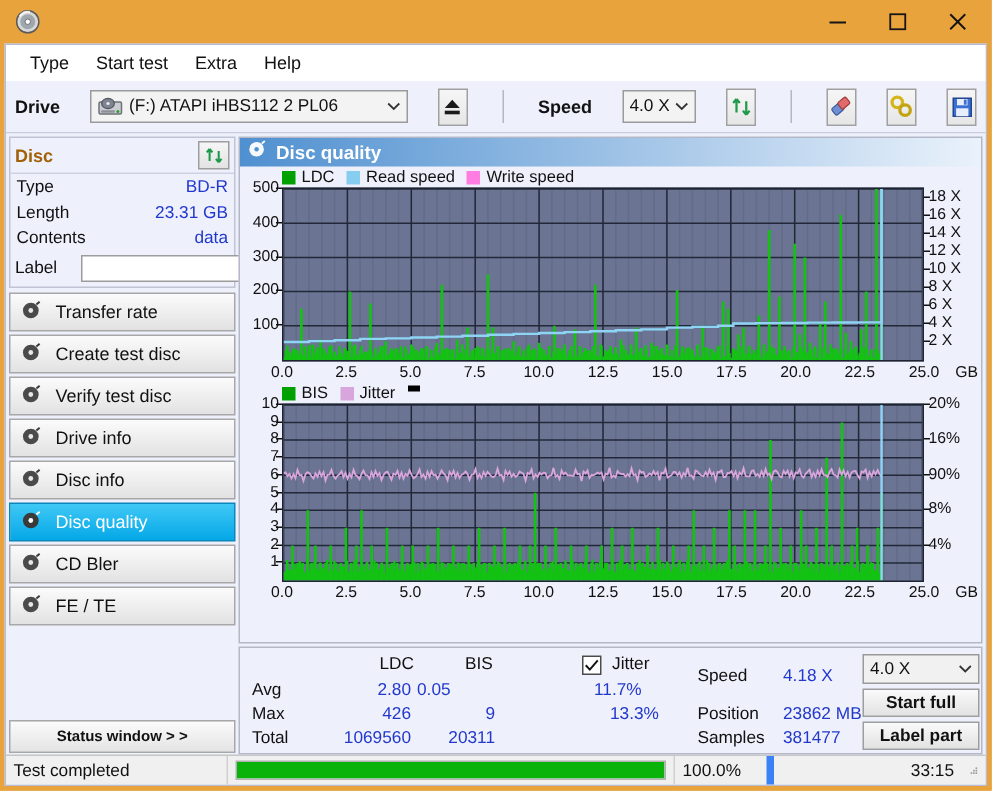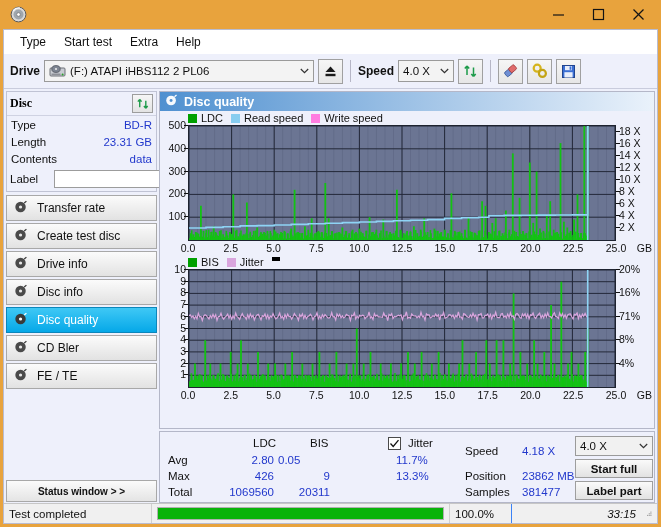--- a/index.html
+++ b/index.html
@@ -61,21 +61,21 @@
   #menubar .mi {
     font-size: 12px; color: #111;
     padding: 3px 8px; white-space: nowrap;
   }
 
   
   #toolbar {
     height: 35px; flex: 0 0 35px;
     background: #eef0fb;
     display: flex; align-items: center;
-    padding: 0 6px; gap: 4px;
+    padding: 0 6px; gap: 20px;
     border-bottom: 1px solid #c9ccdd;
   }
   .tb-label { font-size: 12px; font-weight: bold; color: #111; white-space: nowrap; }
   .combo {
     background: #f3f3f3;
     border: 1px solid #9a9a9a;
     height: 22px;
     display: flex; align-items: center;
     font-size: 11.5px; color: #111;
     padding: 0 0 0 4px;
@@ -112,21 +112,21 @@
   }
   #disc-panel {
     border: 1px solid #c0c3d4;
     background: #eef0fb;
     margin-bottom: 3px;
   }
   #disc-head {
     display: flex; align-items: center;
     padding: 2px 3px; border-bottom: 1px solid #cfd2e2;
   }
-  #disc-head .dh-title { font-size: 12px; font-weight: bold; color: #000000; font-family: Liberation Serif, serif; }
+  #disc-head .dh-title { font-size: 12px; font-weight: bold; color: #a16207; }
   #disc-head .refresh-btn {
     margin-left: auto; width: 21px; height: 19px;
     background: linear-gradient(#f6f6f6,#e3e3e3);
     border: 1px solid #9d9d9d;
     display: flex; align-items: center; justify-content: center;
   }
   .disc-row {
     display: flex; align-items: center;
     padding: 0 4px; height: 17px;
     font-size: 11.5px;
@@ -262,23 +262,22 @@
   #sb-prog-wrap { flex: 1 1 auto; display: flex; align-items: center; padding: 0 4px; }
   #sb-prog {
     height: 13px; width: 100%;
     background: #e4e4e4; border: 1px solid #b0b0b0;
     position: relative; overflow: hidden;
   }
   #sb-prog-fill { height: 100%; background: #09b309; }
   #sb-pct { width: 62px; flex: 0 0 62px; border-left: 1px solid #d0d0d0; }
   #sb-time {
     width: 130px; flex: 0 0 130px;
-    border-left: 1px solid #3b82f6;
+    border-left: 5px solid #3b82f6;
     justify-content: flex-end;
-    font-style: italic;
   }
   #sb-grip { width: 16px; flex: 0 0 16px; }
 </style>
 </head>
 <body>
 
 <div id="app">
 
   <div id="titlebar">
     <span class="tb-icon">
@@ -432,20 +431,30 @@
         </div>
         <div class="nav-btn">
           <span>
             <svg width="14" height="14" viewBox="0 0 15 15">
                 <ellipse cx="7" cy="7.5" rx="5.6" ry="5.6" fill="#4a4a4a"></ellipse>
                 <ellipse cx="7" cy="7.5" rx="1.7" ry="1.7" fill="#e8e8e8"></ellipse>
                 <path d="M11 3.2 l2.3,-2" stroke="#3a3a3a" stroke-width="1.4"></path>
               </svg>
           </span>
           <span>Create test disc</span>
+        </div>
+        <div class="nav-btn">
+          <span>
+            <svg width="14" height="14" viewBox="0 0 15 15">
+                <ellipse cx="7" cy="7.5" rx="5.6" ry="5.6" fill="#4a4a4a"></ellipse>
+                <ellipse cx="7" cy="7.5" rx="1.7" ry="1.7" fill="#e8e8e8"></ellipse>
+                <path d="M11 3.2 l2.3,-2" stroke="#3a3a3a" stroke-width="1.4"></path>
+              </svg>
+          </span>
+          <span>Verify test disc</span>
         </div>
         <div class="nav-btn">
           <span>
             <svg width="14" height="14" viewBox="0 0 15 15">
                 <ellipse cx="7" cy="7.5" rx="5.6" ry="5.6" fill="#4a4a4a"></ellipse>
                 <ellipse cx="7" cy="7.5" rx="1.7" ry="1.7" fill="#e8e8e8"></ellipse>
                 <path d="M11 3.2 l2.3,-2" stroke="#3a3a3a" stroke-width="1.4"></path>
               </svg>
           </span>
           <span>Drive info</span>
@@ -1618,21 +1627,21 @@
                     </g>
                     <path d="M0.0,45.7L1.3,44.9L2.7,47.5L4.0,45.9L5.3,48.9L6.7,46.1L8.0,48.9L9.3,43.2L10.7,46.9L12.0,46.5L13.3,50.6L14.7,46.0L16.0,44.8L17.3,45.5L18.7,47.5L20.0,49.0L21.3,45.6L22.7,47.9L24.0,44.4L25.3,47.5L26.7,44.8L28.0,50.4L29.3,46.6L30.7,46.4L32.0,43.3L33.3,47.4L34.7,49.2L36.0,47.2L37.3,46.2L38.7,44.2L40.0,48.2L41.3,45.3L42.7,49.2L44.0,45.9L45.3,48.3L46.7,43.1L48.0,46.7L49.3,47.6L50.7,49.5L52.0,46.0L53.3,43.7L54.7,46.8L56.0,46.9L57.3,49.3L58.7,44.8L60.0,48.1L61.3,44.0L62.7,47.3L64.0,45.4L65.3,50.0L66.7,46.7L68.0,45.0L69.3,44.4L70.7,47.1L72.0,49.9L73.3,45.7L74.7,46.6L76.0,43.9L77.3,48.5L78.7,45.1L80.0,49.1L81.3,46.0L82.7,47.2L84.0,43.5L85.3,46.4L86.7,48.8L88.0,48.0L89.3,46.1L90.7,43.0L92.0,48.0L93.3,46.3L94.7,49.2L96.0,44.5L97.4,47.9L98.7,44.1L100.0,46.8L101.4,46.4L102.7,49.2L104.0,46.8L105.4,43.6L106.7,45.7L108.0,46.8L109.4,50.2L110.7,44.6L112.0,46.8L113.4,43.9L114.7,48.4L116.0,45.3L117.4,48.7L118.7,46.4L120.0,45.9L121.4,44.3L122.7,46.0L124.0,49.9L125.4,46.5L126.7,46.2L128.0,42.7L129.4,48.7L130.7,46.1L132.0,48.7L133.4,44.7L134.7,47.2L136.0,44.5L137.4,46.1L138.7,47.7L140.0,48.1L141.4,46.9L142.7,42.5L144.0,46.9L145.4,46.6L146.7,50.0L148.0,43.9L149.4,46.6L150.7,44.4L152.0,47.8L153.4,45.9L154.7,47.9L156.0,46.9L157.4,44.4L158.7,45.2L160.0,45.8L161.4,50.5L162.7,45.2L164.0,46.0L165.4,42.9L166.7,48.9L168.0,46.2L169.4,47.9L170.7,45.2L172.0,46.3L173.4,45.1L174.7,45.4L176.0,48.8L177.4,46.9L178.7,46.8L180.0,41.9L181.4,47.8L182.7,46.7L184.0,49.4L185.4,43.7L186.7,46.2L188.0,45.1L189.4,46.9L190.7,46.8L192.0,47.0L193.4,47.3L194.7,43.1L196.0,46.1L197.4,45.8L198.7,50.7L200.0,44.3L201.4,45.6L202.7,43.6L204.0,48.6L205.4,46.5L206.7,46.8L208.0,46.0L209.4,45.1L210.7,45.8L212.0,44.9L213.4,49.7L214.7,45.8L216.0,46.3L217.4,41.8L218.7,48.3L220.0,47.0L221.4,48.2L222.7,44.0L224.0,45.5L225.4,46.0L226.7,45.9L228.0,47.7L229.4,46.1L230.7,47.5L232.0,42.2L233.4,46.8L234.7,46.2L236.0,50.1L237.4,43.8L238.7,45.0L240.0,44.7L241.4,47.9L242.7,47.0L244.0,45.7L245.4,46.7L246.7,44.0L248.0,46.4L249.4,44.8L250.7,50.2L252.0,45.1L253.4,45.6L254.7,42.4L256.0,48.4L257.4,47.5L258.7,46.8L260.0,44.6L261.4,44.8L262.7,46.9L264.0,45.0L265.4,48.5L266.7,45.4L268.0,47.2L269.4,41.9L270.7,47.2L272.0,46.8L273.4,49.1L274.7,43.7L276.0,44.3L277.4,46.0L278.7,47.0L280.0,47.5L281.4,44.8L282.7,47.2L284.0,43.2L285.4,46.8L286.7,45.0L288.1,50.0L289.4,44.6L290.7,44.7L292.1,43.5L293.4,48.0L294.7,48.0L296.1,45.3L297.4,45.4L298.7,44.1L300.1,47.5L301.4,44.5L302.7,48.9L304.1,45.0L305.4,46.5L306.7,42.1L308.1,47.3L309.4,47.6L310.7,47.6L312.1,44.0L313.4,43.6L314.7,47.2L316.1,46.0L317.4,47.9L318.7,44.1L320.1,47.4L321.4,42.8L322.7,46.8L324.1,45.7L325.4,49.3L326.7,44.4L328.1,43.6L329.4,44.9L330.7,47.4L332.1,48.3L333.4,43.9L334.7,46.0L336.1,43.7L337.4,47.7L338.7,44.4L340.1,48.8L341.4,44.9L342.7,45.4L344.1,42.9L345.4,47.1L346.7,48.4L348.1,45.9L349.4,44.5L350.7,43.1L352.1,48.1L353.4,45.3L354.7,48.0L356.1,43.9L357.4,47.0L358.7,42.9L360.1,46.6L361.4,46.7L362.7,48.1L364.1,44.5L365.4,42.7L366.7,46.4L368.1,46.8L369.4,48.4L370.7,43.0L372.1,46.4L373.4,43.6L374.7,47.5L376.1,44.7L377.4,48.3L378.7,45.0L380.1,44.1L381.4,44.0L382.7,46.8L384.1,49.0L385.4,44.3L386.7,44.9L388.1,43.0L389.4,48.6L390.7,44.8L392.1,47.7L393.4,44.1L394.7,46.2L396.1,43.4L397.4,46.1L398.7,47.8" fill="none" stroke="#d9a5dd" stroke-width="1.2"></path>
                     <line x1="398.7" y1="0" x2="398.7" y2="117" stroke="#8ed4f5" stroke-width="1.6"></line>
                   </svg>
                 </div>
               <div class="axright" id="ax2r" style="height:119px">
                   <span class="t" style="top: 88.6px;">4%</span>
                   <span class="tickmark" style="left: 0px; width: 4px; top: 93.6px;"></span>
                   <span class="t" style="top: 65.2px;">8%</span>
                   <span class="tickmark" style="left: 0px; width: 4px; top: 70.2px;"></span>
-                  <span class="t" style="top: 41.8px;">71%</span>
+                  <span class="t" style="top: 41.8px;">90%</span>
                   <span class="tickmark" style="left: 0px; width: 4px; top: 46.8px;"></span>
                   <span class="t" style="top: 18.4px;">16%</span>
                   <span class="tickmark" style="left: 0px; width: 4px; top: 23.4px;"></span>
                   <span class="t" style="top: -5px;">20%</span>
                   <span class="tickmark" style="left: 0px; width: 4px; top: 0px;"></span>
                 </div>
             </div>
             <div class="xaxis" id="xax2">
                 <span class="xt" style="left: 0%;">0.0</span>
                 <span class="xt" style="left: 10%;">2.5</span>
@@ -1666,21 +1675,21 @@
           <span class="s-abs s-val" style="left:118px;top:38px;width:52px;text-align:right">9</span>
           <span class="s-abs s-val" style="left:118px;top:54px;width:52px;text-align:right">20311</span>
 
           <div class="s-abs" id="jitter-check" style="left:228px;top:5px">
             <svg width="11" height="11" viewBox="0 0 11 11">
                 <polyline points="1.5,5.5 4.2,8.4 9.5,2.2" fill="none" stroke="#111" stroke-width="1.3"></polyline>
               </svg>
           </div>
           <span class="s-abs s-key" style="left:248px;top:5px">Jitter</span>
           <span class="s-abs s-val" style="left:236px;top:22px;width:54px;text-align:left">11.7%</span>
-          <span class="s-abs s-val" style="left:236px;top:38px;width:54px;text-align:left">13.3%</span>
+          <span class="s-abs s-val" style="left:236px;top:38px;width:54px;text-align:center">13.3%</span>
 
           <span class="s-abs s-key" style="left:305px;top:13px">Speed</span>
           <span class="s-abs s-val" style="left:362px;top:13px">4.18 X</span>
           <span class="s-abs s-key" style="left:305px;top:38px">Position</span>
           <span class="s-abs s-val" style="left:362px;top:38px">23862 MB</span>
           <span class="s-abs s-key" style="left:305px;top:54px">Samples</span>
           <span class="s-abs s-val" style="left:362px;top:54px">381477</span>
 
           <div class="s-abs combo" style="left:415px;top:4px;width:78px;height:20px;background:#f1f1f1">
             <span class="cval">4.0 X</span>

